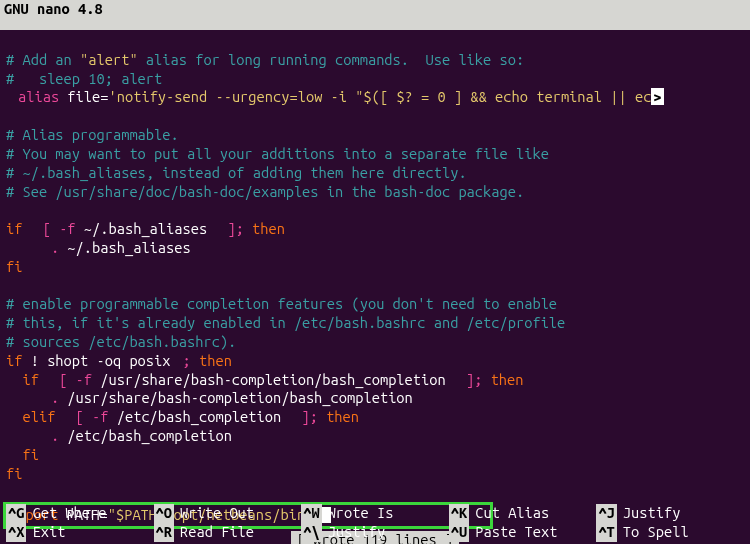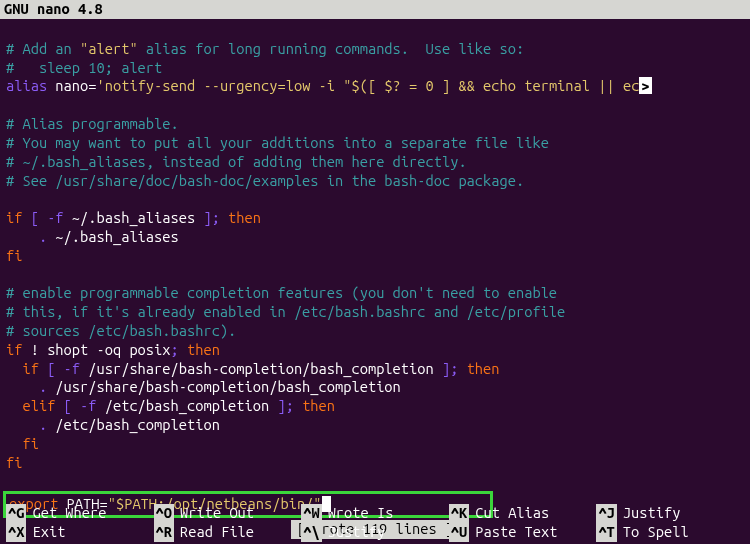--- a/index.html
+++ b/index.html
@@ -8,37 +8,37 @@
     background: #2b0a2e;
     font-family: "Ubuntu Mono", "DejaVu Sans Mono", monospace;
     font-size: 14.7px;
     line-height: 1.28;
     color: #ffffff;
     overflow: hidden;
   }
   .titlebar {
     background: #d6d6d2;
     color: #000;
-    height: 19px;
+    height: 30px;
     display: flex;
     align-items: flex-start;
     font-weight: bold;
     padding: 0 4px;
   }
   .titlebar .left { flex: 0 0 auto; }
   .titlebar .center { flex: 1; text-align: center; }
   .editor {
     padding: 2px 6px 0 6px;
     white-space: pre;
   }
   .c-comment { color: #3aa0a4; }
   .c-key { color: #f97316; }
   .c-str { color: #e4c86b; }
   .c-plain { color: #ffffff; }
-  .c-func { color: #8b5cf6; }
+  .c-func { color: #ec4899; margin-left: 12px; }
   .overflow-mark {
     background: #ffffff;
     color: #000;
     font-weight: bold;
     padding: 0 2px;
   }
   .highlight-box {
     border: 3px solid #3bd63b;
     padding: 1px 3px;
     display: inline-block;
@@ -84,21 +84,21 @@
 </head>
 <body>
 
 <div class="titlebar">
   <span class="left">GNU nano 4.8</span>
 </div>
 
 <div class="editor">
 <span class="c-comment"><span># Add an </span><span class="c-str">"alert"</span><span> alias for long running commands.  Use like so:</span></span>
 <span class="c-comment">#   sleep 10; alert</span>
-<span><span class="c-func">alias</span><span class="c-plain"> nano=</span><span class="c-str">'notify-send --urgency=low -i "$([ $? = 0 ] &amp;&amp; echo terminal || ec</span><span class="overflow-mark">&gt;</span></span>
+<span><span class="c-func">alias</span><span class="c-plain"> file=</span><span class="c-str">'notify-send --urgency=low -i "$([ $? = 0 ] &amp;&amp; echo terminal || ec</span><span class="overflow-mark">&gt;</span></span>
 <span> </span>
 <span class="c-comment"># Alias programmable.</span>
 <span class="c-comment"># You may want to put all your additions into a separate file like</span>
 <span class="c-comment"># ~/.bash_aliases, instead of adding them here directly.</span>
 <span class="c-comment"># See /usr/share/doc/bash-doc/examples in the bash-doc package.</span>
 <span> </span>
 <span><span class="c-key">if</span><span class="c-func"> [ -f </span><span class="c-plain">~/.bash_aliases</span><span class="c-func"> ]; </span><span class="c-key">then</span></span>
 <span><span class="c-func">    . </span><span class="c-plain">~/.bash_aliases</span></span>
 <span class="c-key">fi</span>
 <span> </span>

